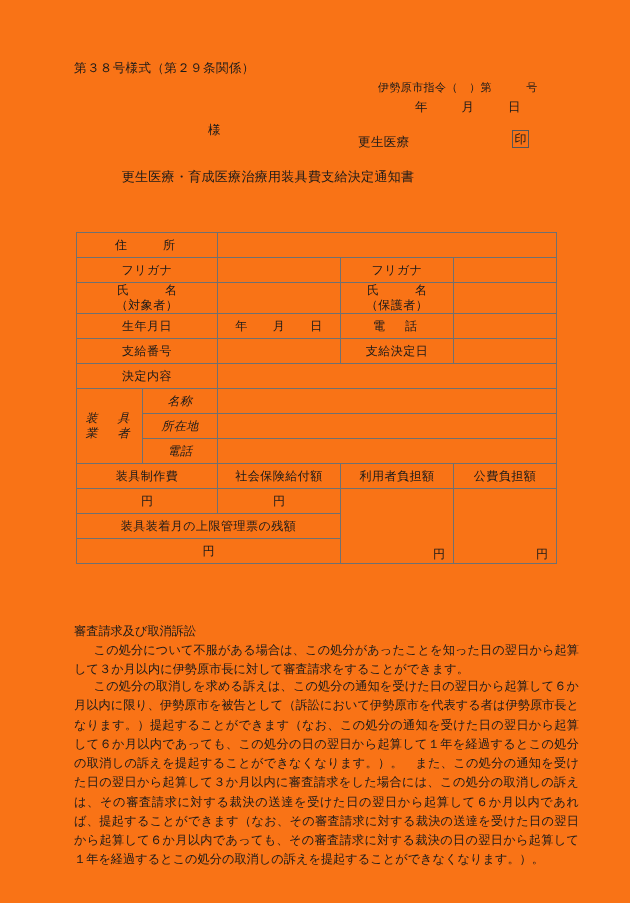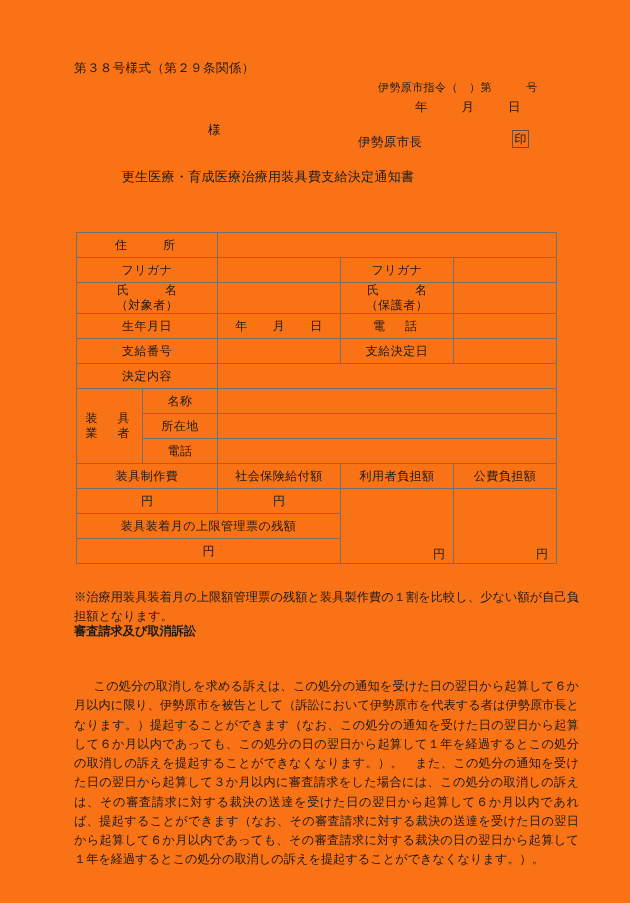--- a/index.html
+++ b/index.html
@@ -128,21 +128,21 @@
   .blank { }
   .yen-right { text-align: right; padding-right: 8px; vertical-align: bottom; padding-bottom: 2px; }
   .yen-bottom { text-align: right; padding-right: 8px; vertical-align: bottom; padding-bottom: 3px; }
   .vlabel { letter-spacing: 4px; line-height: 1.45; }
 
   .h-addr { height: 31px; }
   .h-furi { height: 20px; }
   .h-name { height: 32px; }
   .h-norm { height: 24px; }
   .h-kettei { height: 40px; }
-  .h-gyosha { height: 22px; }
+  .h-gyosha { height: 22px; font-style: italic; }
   .h-cost-hdr { height: 24px; }
   .h-cost-val { height: 22px; }
   .h-zangaku { height: 26px; }
   .h-zan-val { height: 24px; }
 
   
   .note {
     position: absolute;
     left: 74px;
     top: 588px;
@@ -150,21 +150,20 @@
     font-size: 12.2px;
     line-height: 1.52;
     text-align: justify;
   }
   .section-label {
     position: absolute;
     left: 74px;
     top: 623px;
     font-size: 12.2px;
     white-space: nowrap;
-    font-weight: bold;
   }
   .para {
     position: absolute;
     left: 74px;
     width: 505px;
     font-size: 12.2px;
     line-height: 1.58;
     text-align: justify;
     text-justify: inter-character;
   }
@@ -181,21 +180,21 @@
     <div class="form-no">第３８号様式（第２９条関係）</div>
 
     <div class="doc-number">伊勢原市指令（　）第　　　号</div>
 
     <div class="doc-date">
       <span class="sp-year">年</span><span class="sp-month">月</span><span class="sp-day">日</span>
     </div>
 
     <div class="addressee">様</div>
 
-    <div class="issuer">伊勢原市長</div>
+    <div class="issuer">更生医療</div>
     <div class="seal-box">印</div>
 
     <div class="doc-title">更生医療・育成医療治療用装具費支給決定通知書</div>
 
     <table class="form-table">
       <colgroup>
         <col style="width:66px">
         <col style="width:75px">
         <col style="width:123px">
         <col style="width:113px">
@@ -278,23 +277,25 @@
         </tr>
         <tr>
           <td class="lbl h-zangaku" colspan="3">装具装着月の上限管理票の残額</td>
         </tr>
         <tr>
           <td class="yen-right h-zan-val" colspan="3">円</td>
         </tr>
       </tbody>
     </table>
 
-    <div class="note">※治療用装具装着月の上限額管理票の残額と装具製作費の１割を比較し、少ない額が自己負担額となります。</div>
 
     <div class="section-label">審査請求及び取消訴訟</div>
 
+    <div class="para p1">
+      <span class="ind"></span><span>この処分について不服がある場合は、この処分があったことを知った日の翌日から起算して３か月以内に伊勢原市長に対して審査請求をすることができます。</span>
+    </div>
 
     <div class="para p2">
       <span class="ind"></span><span>この処分の取消しを求める訴えは、この処分の通知を受けた日の翌日から起算して６か月以内に限り、伊勢原市を被告として（訴訟において伊勢原市を代表する者は伊勢原市長となります。）提起することができます（なお、この処分の通知を受けた日の翌日から起算して６か月以内であっても、この処分の日の翌日から起算して１年を経過するとこの処分の取消しの訴えを提起することができなくなります。）。　また、この処分の通知を受けた日の翌日から起算して３か月以内に審査請求をした場合には、この処分の取消しの訴えは、その審査請求に対する裁決の送達を受けた日の翌日から起算して６か月以内であれば、提起することができます（なお、その審査請求に対する裁決の送達を受けた日の翌日から起算して６か月以内であっても、その審査請求に対する裁決の日の翌日から起算して１年を経過するとこの処分の取消しの訴えを提起することができなくなります。）。</span>
     </div>
 
   </div>
 </div>
 
 </body></html>

